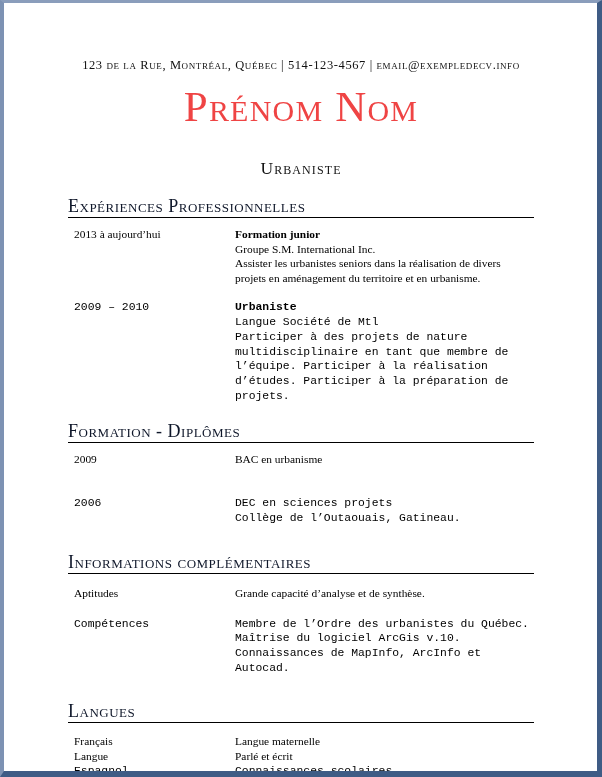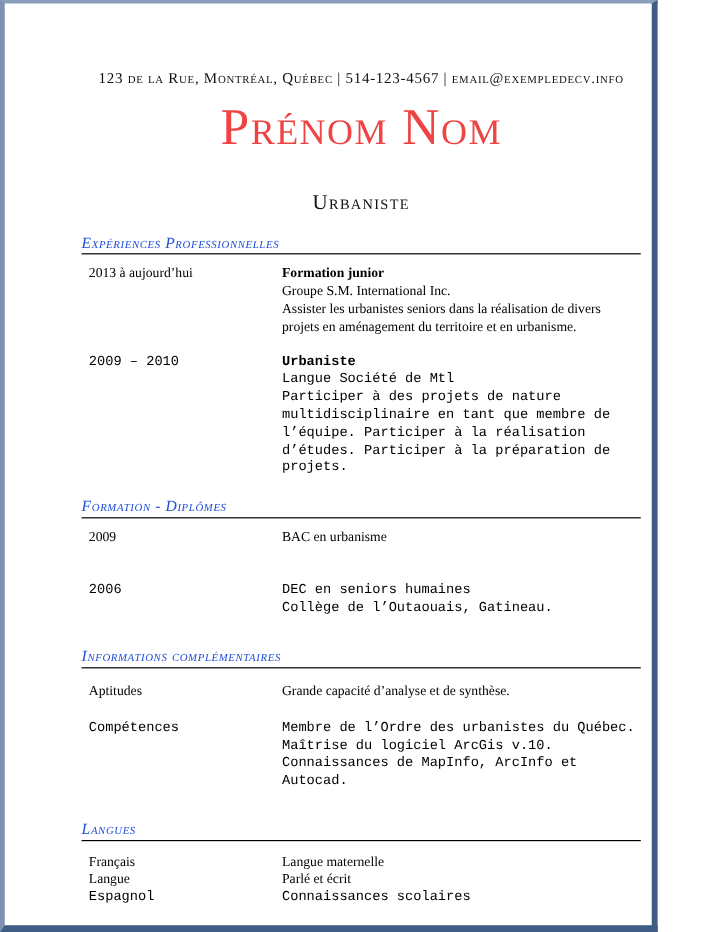--- a/index.html
+++ b/index.html
@@ -2,21 +2,21 @@
 <html><head>
 <meta charset="utf-8">
 <style>
   html, body {
     margin: 0;
     padding: 0;
     background: #ffffff;
   }
   #page {
     position: relative;
-    width: 548px;
+    width: 602px;
     height: 777px;
     box-sizing: border-box;
     background: #ffffff;
     border-top: 3px solid #8a9dbb;
     border-left: 4px solid #7d92b3;
     border-right: 5px solid #3f5c85;
     border-bottom: 6px solid #3f5c85;
     overflow: hidden;
     font-family: "Liberation Serif", "DejaVu Serif", serif;
     color: #000000;
@@ -61,27 +61,26 @@
     letter-spacing: 1.1px;
     color: #121212;
   }
 
   
   .section {
     margin-top: 17px;
   }
   .section-heading {
     font-variant: small-caps;
-    font-size: 13px;
+    font-size: 18px;
     letter-spacing: 0.5px;
     padding-bottom: 1px;
     border-bottom: 1.4px solid #000000;
     line-height: 1.12;
-    color: #1d4ed8;
-    font-style: italic;
+    color: #0f172a;
   }
   .section-body {
     padding-top: 9px;
     font-size: 11.4px;
     line-height: 1.30;
   }
 
   
   .row {
     display: flex;
@@ -154,21 +153,21 @@
           <div class="row" style="margin-bottom:29px;">
             <div class="col-left">2009</div>
             <div class="col-right">
               <span class="entry-line">BAC en urbanisme</span>
             </div>
           </div>
 
           <div class="row">
             <div class="col-left">2006</div>
             <div class="col-right">
-              <span class="entry-line">DEC en seniors humaines</span>
+              <span class="entry-line">DEC en sciences projets</span>
               <span class="entry-line">Collège de l’Outaouais, Gatineau.</span>
             </div>
           </div>
 
         </div>
       </div>
 
       <div class="section" style="margin-top:26px;">
         <div class="section-heading">Informations complémentaires</div>
         <div class="section-body" style="padding-top:12px;">

